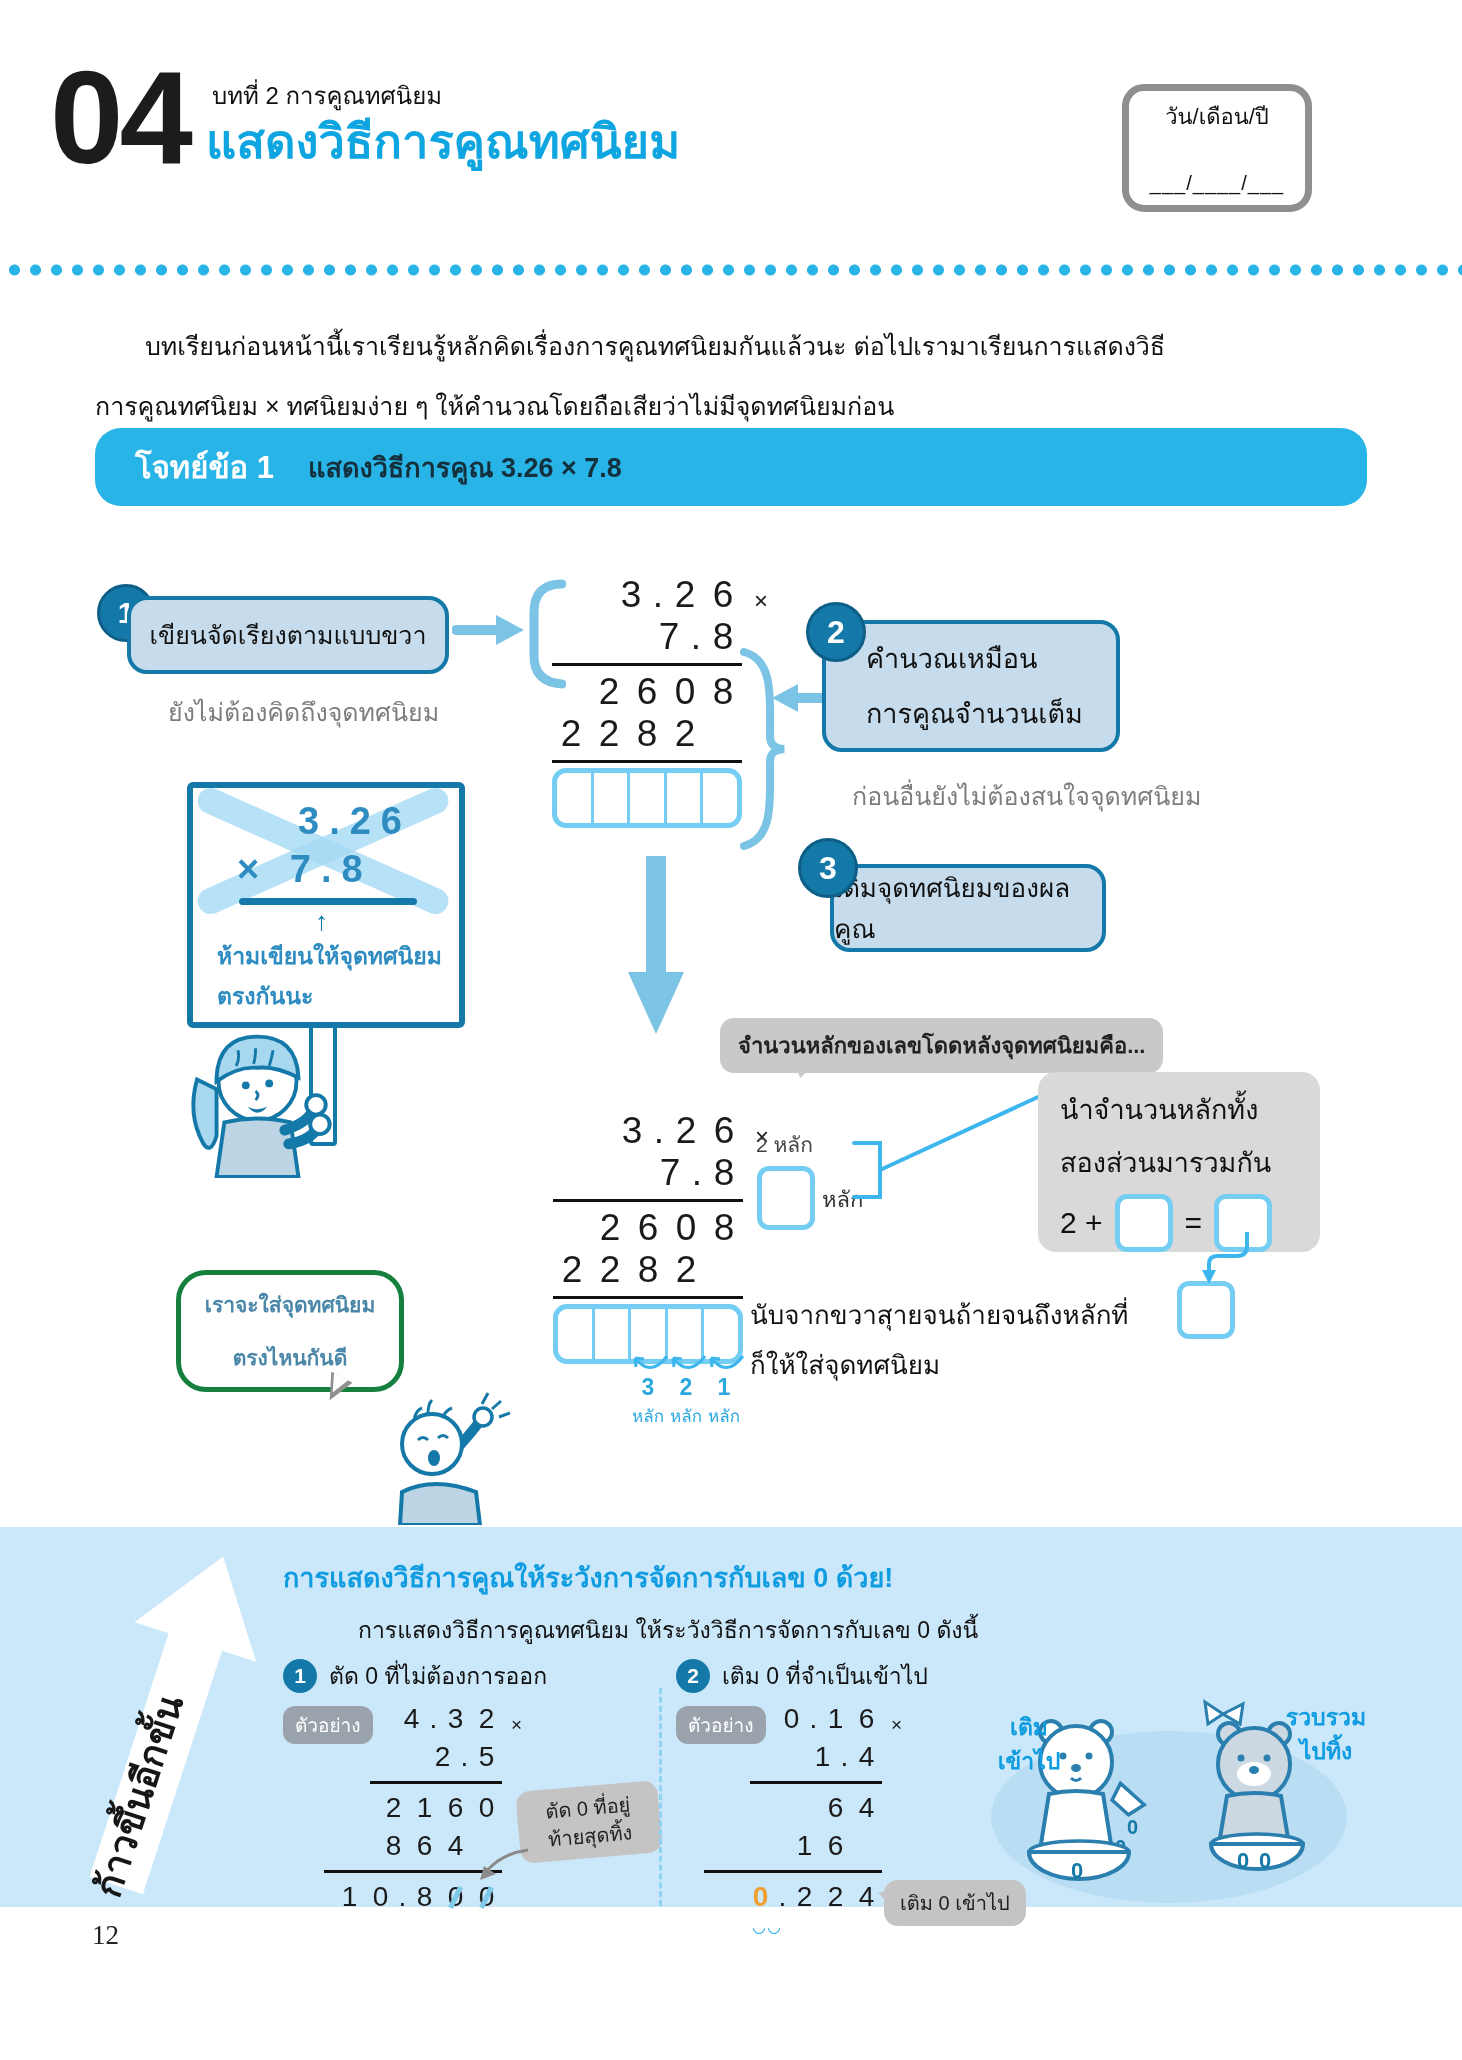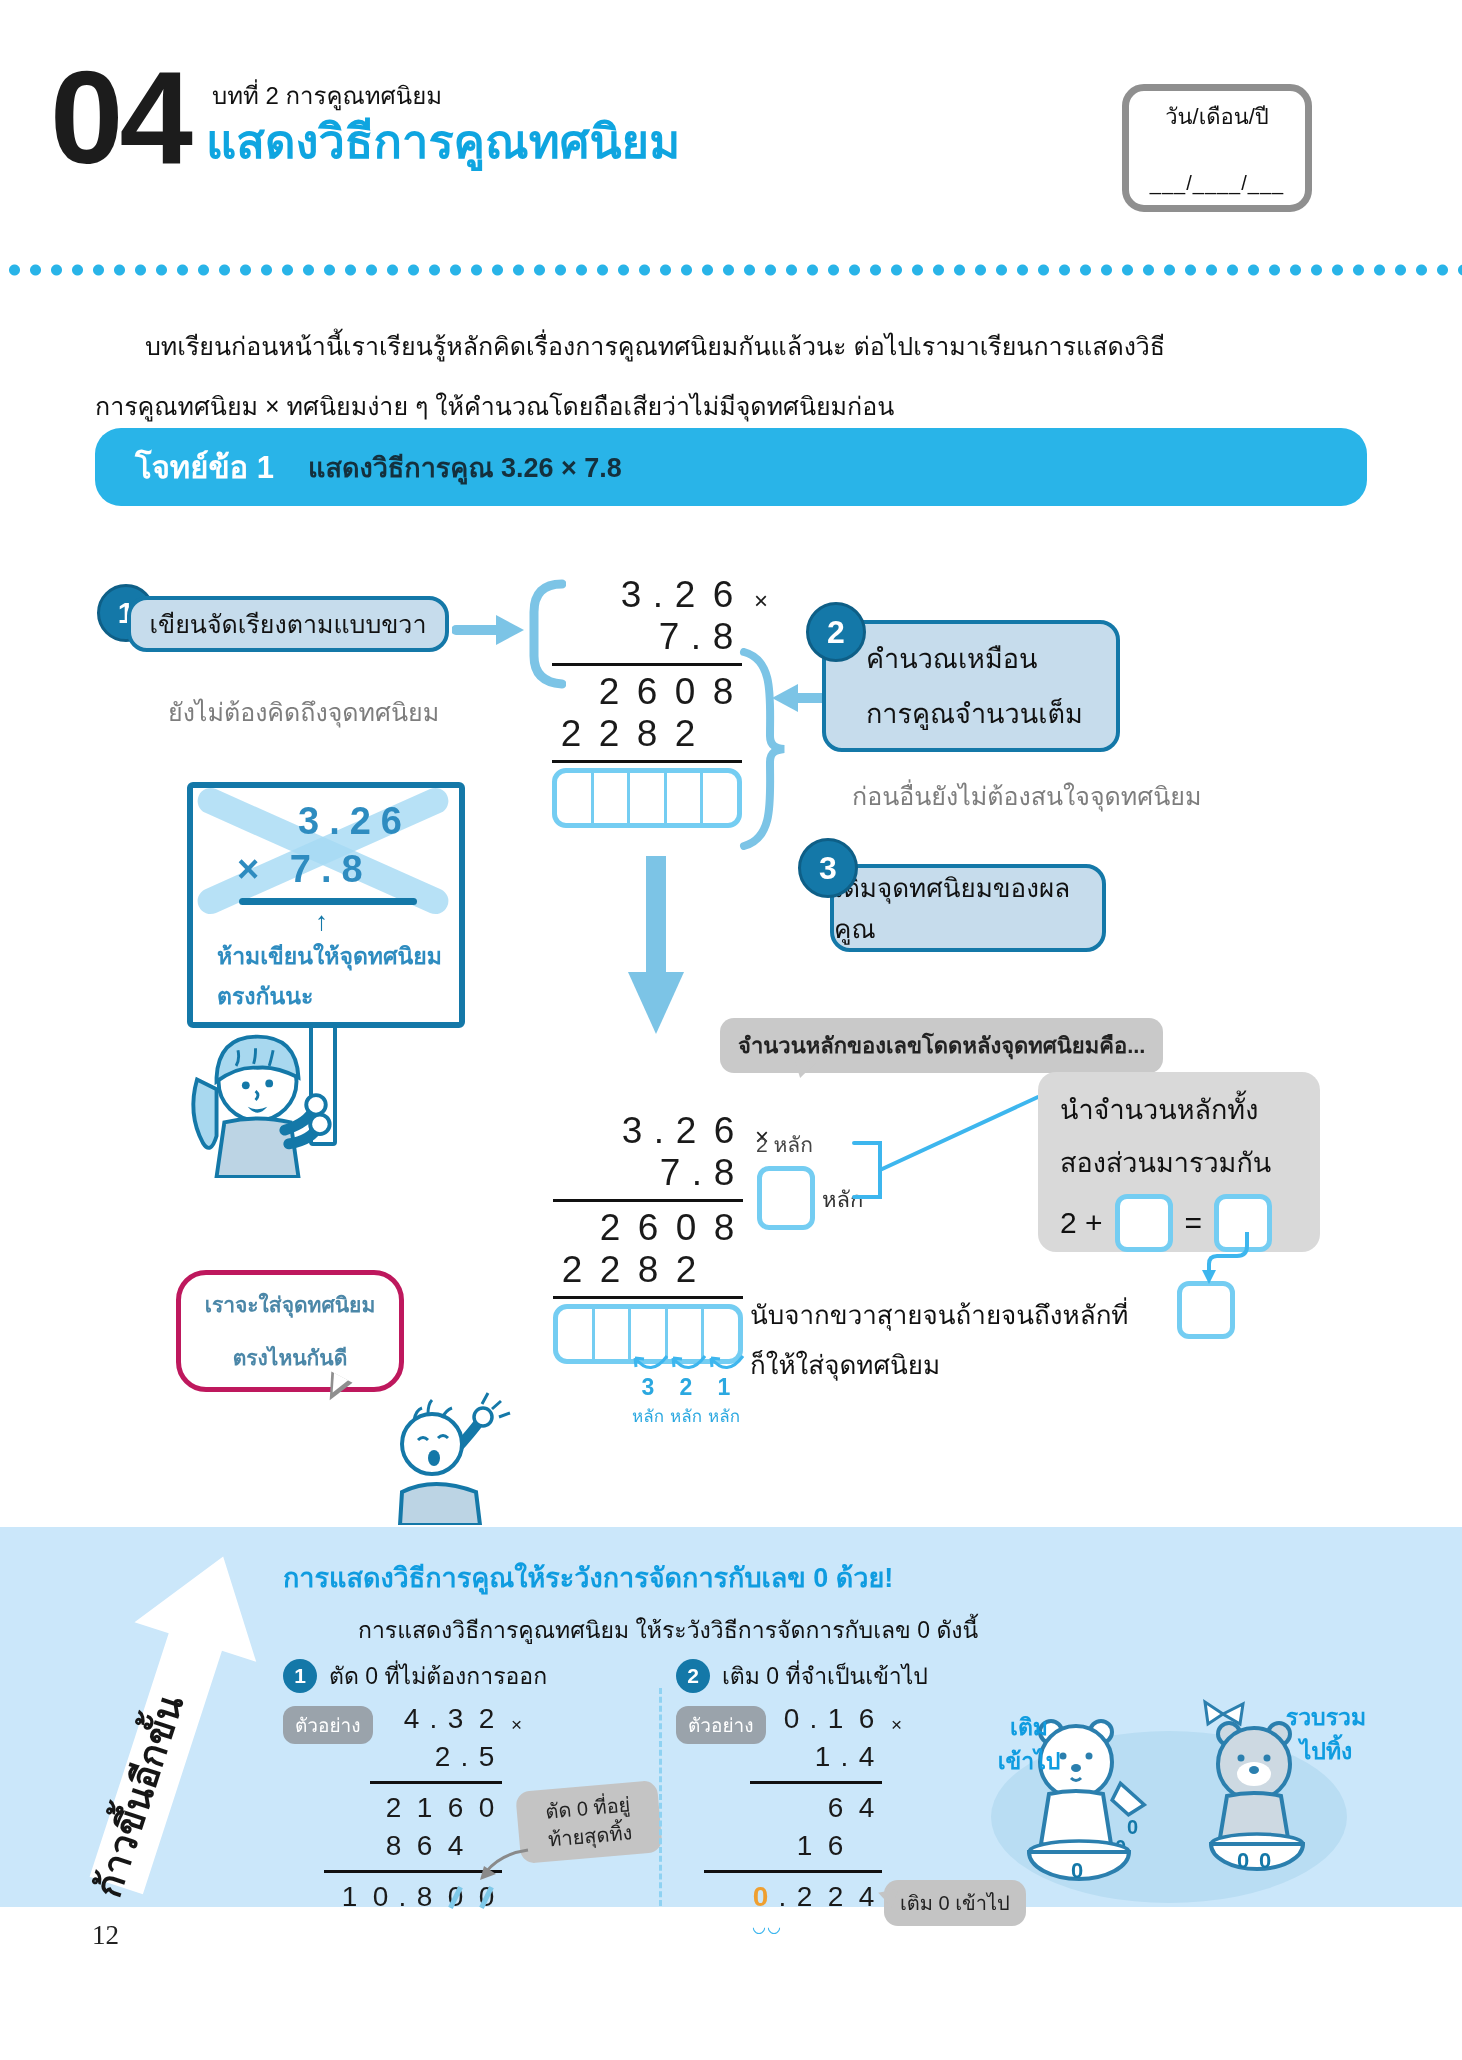--- a/index.html
+++ b/index.html
@@ -67,21 +67,21 @@
   .sign{left:187px;top:782px;width:278px;height:246px;background:#fff;border:6px solid #1478a8;border-radius:6px;box-sizing:border-box;}
   .sign .snum1{position:absolute;left:105px;top:12px;font-size:38px;font-weight:bold;color:#2e8cc0;letter-spacing:10px;}
   .sign .snum2{position:absolute;left:44px;top:60px;font-size:38px;font-weight:bold;color:#2e8cc0;letter-spacing:10px;}
   .sign .sline{position:absolute;left:46px;top:110px;width:178px;height:7px;background:#1478a8;border-radius:4px;}
   .sign .xbar{position:absolute;left:-6px;top:50px;width:272px;height:26px;background:#a5d9f4;border-radius:13px;opacity:.8;}
   .sign .sarrow{position:absolute;left:122px;top:118px;font-size:26px;font-weight:bold;color:#1478a8;}
   .sign .scap1{position:absolute;left:24px;top:150px;font-size:23px;font-weight:bold;color:#2e8cc0;}
   .sign .scap2{position:absolute;left:24px;top:190px;font-size:23px;font-weight:bold;color:#2e8cc0;}
   .stick{left:309px;top:1024px;width:20px;height:114px;background:#fff;border:4px solid #1478a8;border-radius:4px;}
 
-  .obubble{left:176px;top:1270px;width:218px;height:112px;background:#fff;border:5px solid #be185d;border-radius:30px;
+  .obubble{left:176px;top:1270px;width:218px;height:112px;background:#fff;border:5px solid #15803d;border-radius:30px;
            display:flex;flex-direction:column;align-items:center;justify-content:center;gap:20px;
            font-size:21px;font-weight:bold;color:#4b87a8;}
   .obtail{position:absolute;left:140px;bottom:-26px;width:0;height:0;border:12px solid transparent;border-top:26px solid #8f8f8f;transform:rotate(28deg);}
   .obtail2{position:absolute;left:146px;bottom:-14px;width:0;height:0;border:8px solid transparent;border-top:18px solid #fff;transform:rotate(28deg);}
 
   
   .panel{left:0;top:1527px;width:1462px;height:380px;background:#cbe7fa;}
   .ribbontext{left:106px;top:1866px;transform:rotate(-72deg);transform-origin:0 50%;
               font-size:37px;font-weight:bold;color:#161616;white-space:nowrap;}
   .btitle{left:283px;top:1556px;font-size:27px;font-weight:bold;color:#0f9ce0;}
@@ -116,21 +116,21 @@
     <div class="l1">บทเรียนก่อนหน้านี้เราเรียนรู้หลักคิดเรื่องการคูณทศนิยมกันแล้วนะ ต่อไปเรามาเรียนการแสดงวิธี</div>
     <div class="l2">การคูณทศนิยม × ทศนิยมง่าย ๆ ให้คำนวณโดยถือเสียว่าไม่มีจุดทศนิยมก่อน</div>
   </div>
 
   <div class="abs banner">
     <span class="blabel">โจทย์ข้อ 1</span>
     <span class="btext">แสดงวิธีการคูณ 3.26 × 7.8</span>
   </div>
 
   <div class="abs stepnum" style="left:97px;top:584px;width:52px;height:52px;font-size:30px;">1</div>
-  <div class="abs bub" style="left:127px;top:596px;width:322px;height:56px;">เขียนจัดเรียงตามแบบขวา</div>
+  <div class="abs bub" style="left:127px;top:596px;width:322px;height:78px;">เขียนจัดเรียงตามแบบขวา</div>
   <div class="abs graynote" style="left:168px;top:692px;">ยังไม่ต้องคิดถึงจุดทศนิยม</div>
 
   <svg class="abs" style="left:452px;top:608px;" width="76" height="44">
     <line x1="4" y1="22" x2="48" y2="22" stroke="#7cc4e6" stroke-width="10" stroke-linecap="round"></line>
     <polygon points="72,22 44,7 44,37" fill="#7cc4e6"></polygon>
   </svg>
 
   <svg class="abs" style="left:524px;top:578px;" width="42" height="112">
     <path d="M38,6 Q10,6 10,34 L10,78 Q10,104 38,106" fill="none" stroke="#7cc4e6" stroke-width="9" stroke-linecap="round"></path>
   </svg>

